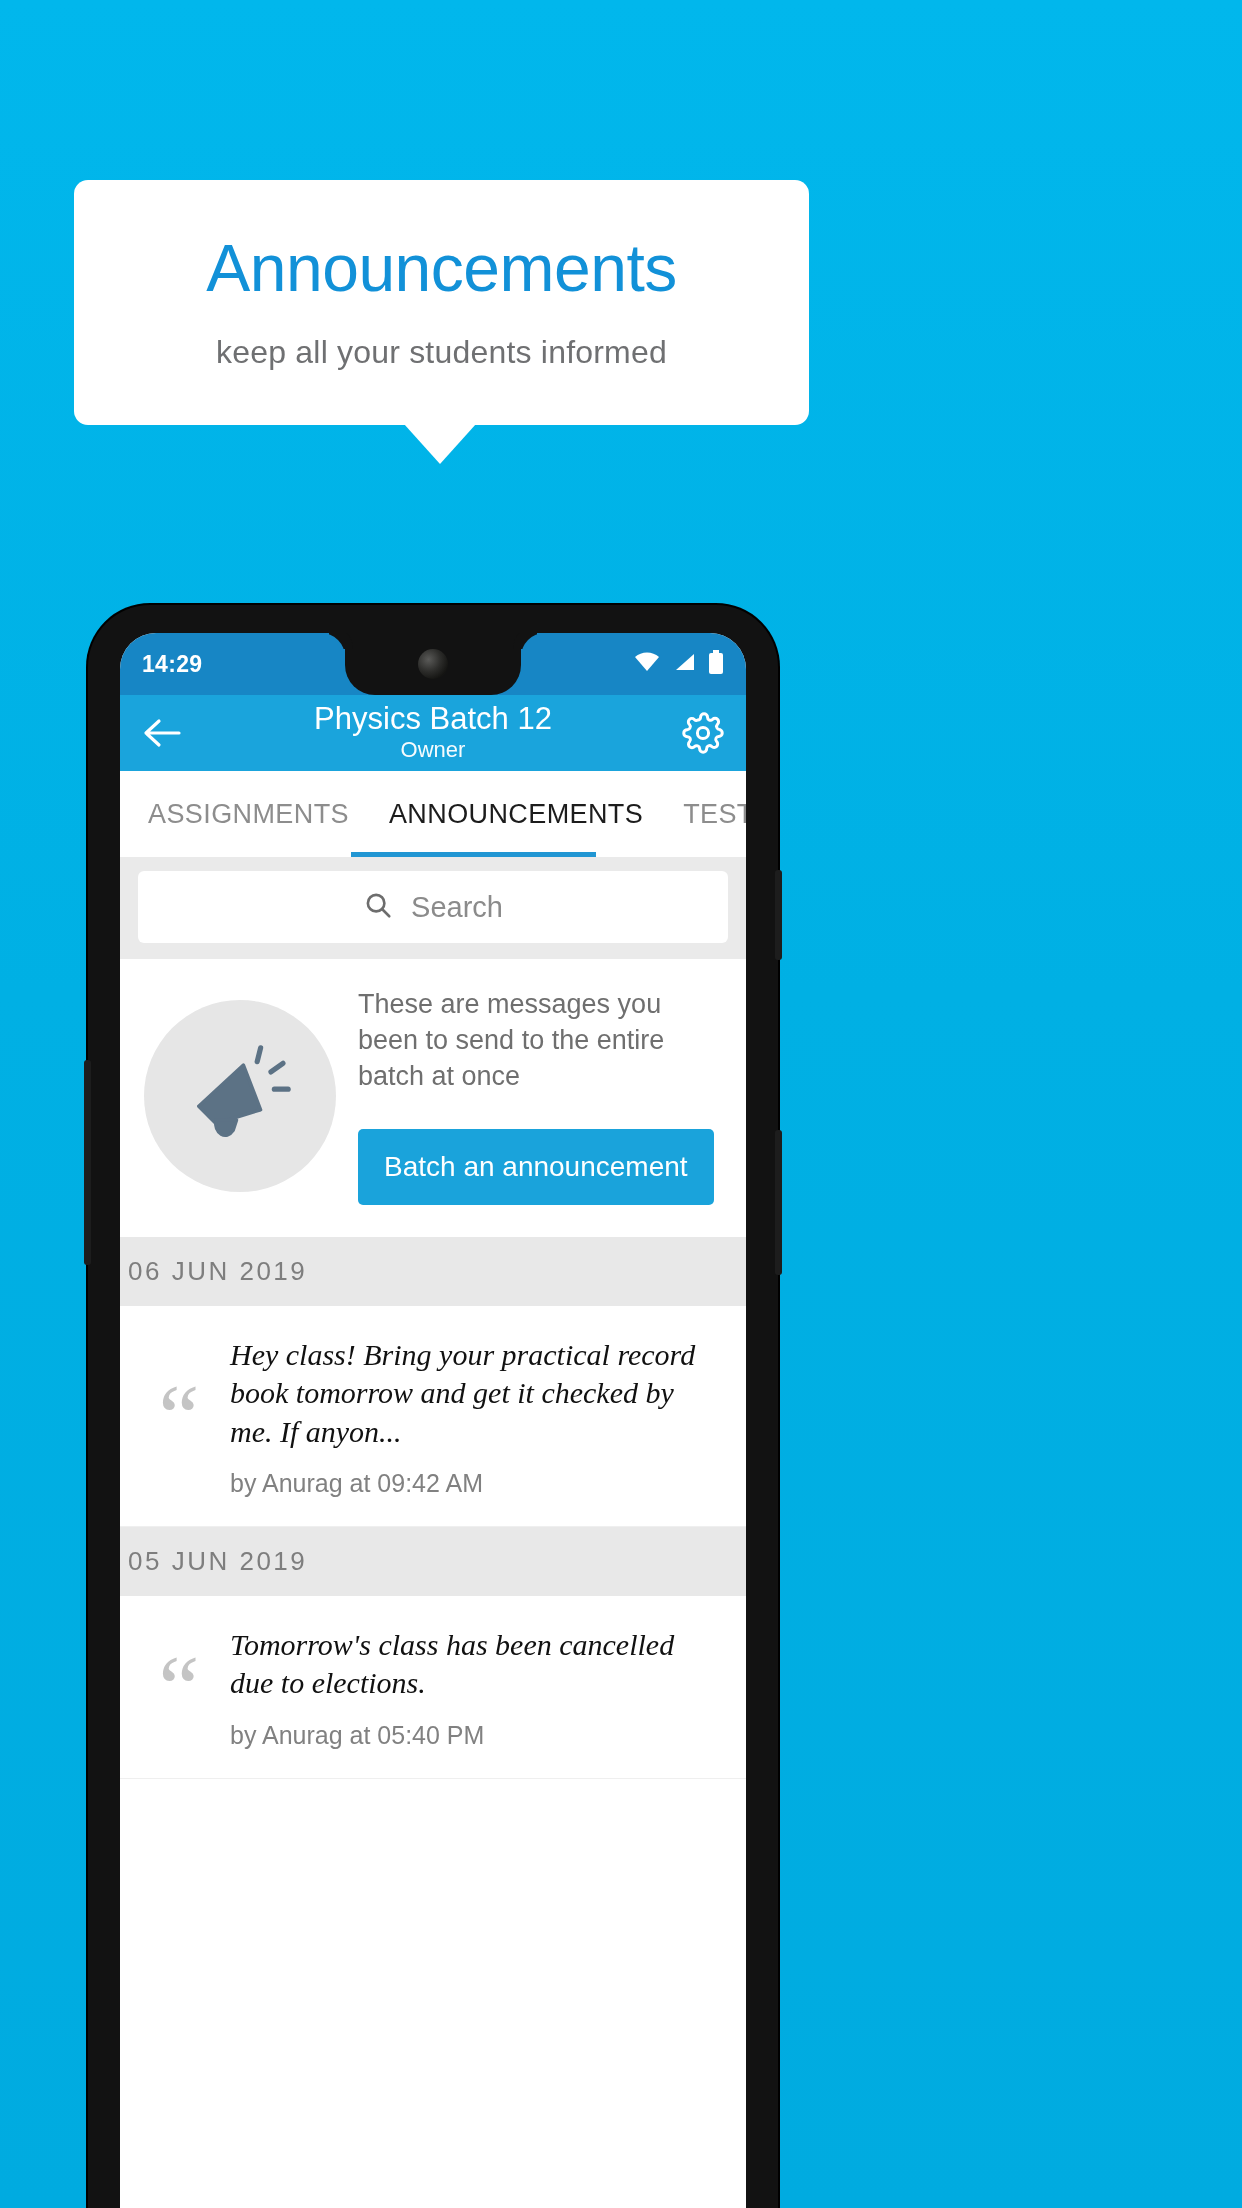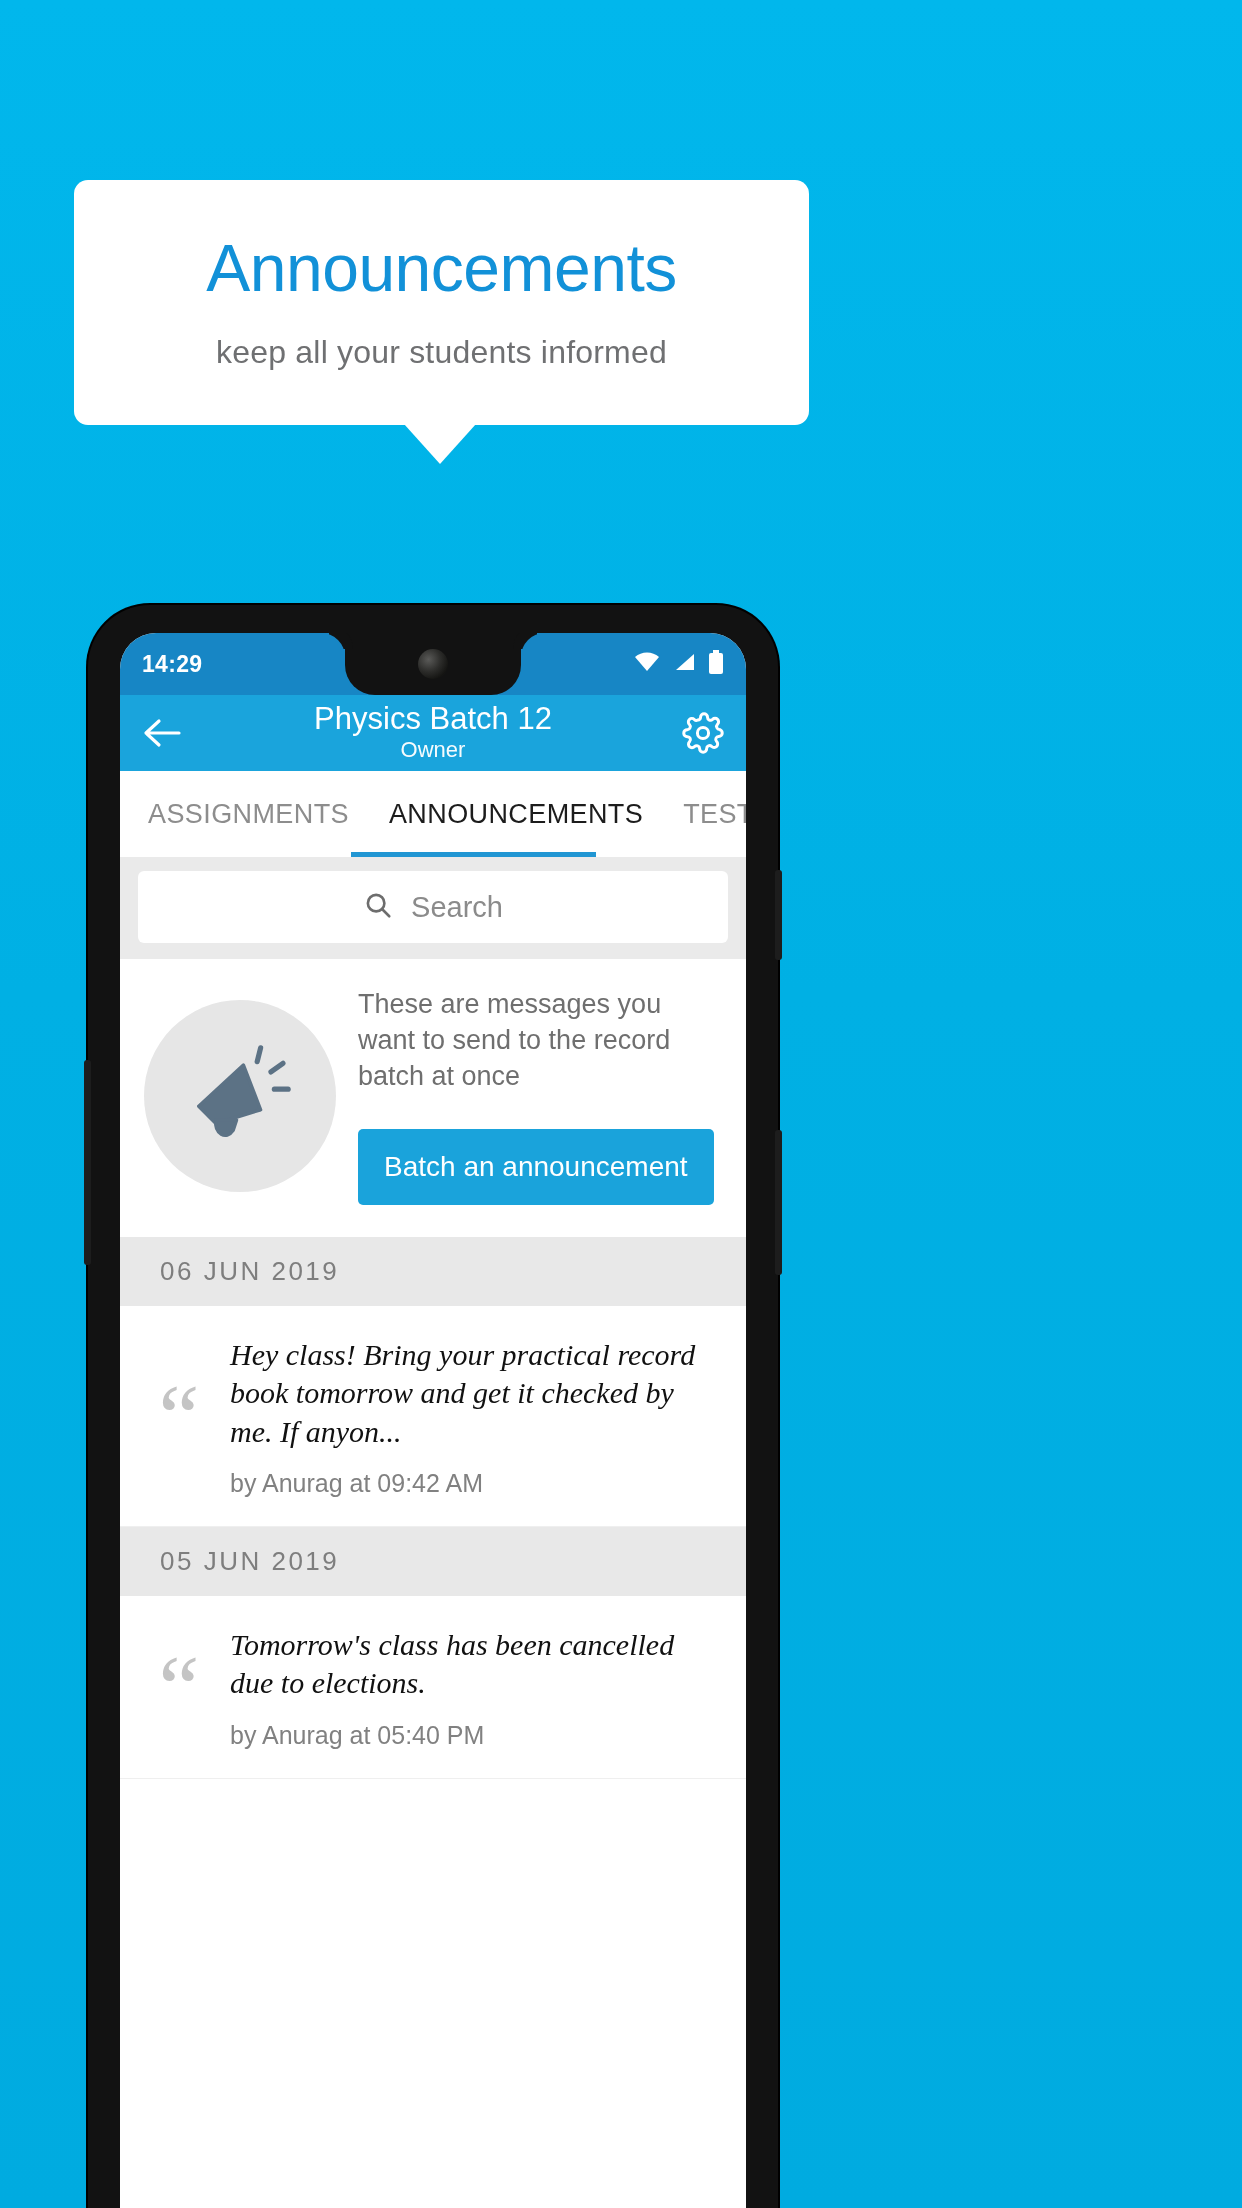--- a/index.html
+++ b/index.html
@@ -252,21 +252,21 @@
     padding: 22px 26px;
     border: none;
     border-radius: 5px;
     font-family: inherit;
     cursor: pointer;
   }
 
   
   .date-header {
     background: #e8e8e8;
-    padding: 19px 40px;
+    padding: 19px 8px;
     font-size: 26px;
     color: #7e7e7e;
     letter-spacing: 2.5px;
   }
   .ann-item {
     background: #ffffff;
     display: flex;
     padding: 30px 24px 28px 24px;
     gap: 16px;
     border-bottom: 1px solid #efefef;
@@ -382,21 +382,21 @@
           <g fill="#5c7285" stroke="#5c7285" stroke-linecap="round">
             <path d="M8 38 L34 14 L44 40 L18 48 Z" stroke-width="2" stroke-linejoin="round"></path>
             <path d="M18 46 C17 54, 24 58, 28 52 L30 46 Z" stroke-width="2" stroke-linejoin="round"></path>
             <path d="M42 12 L44 4" stroke-width="3" fill="none"></path>
             <path d="M50 18 L57 13" stroke-width="3" fill="none"></path>
             <path d="M52 28 L60 28" stroke-width="3" fill="none"></path>
           </g>
         </svg>
       </div>
       <div class="promo-right">
-        <div class="promo-text">These are messages you want to send to the record batch at once</div>
+        <div class="promo-text">These are messages you been to send to the entire batch at once</div>
         <button class="promo-btn">Batch an announcement</button>
       </div>
     </div>
 
     <div class="date-header">06  JUN  2019</div>
     <div class="ann-item">
       <div class="quote-mark">“</div>
       <div class="ann-body">
         <div class="ann-text">Hey class! Bring your practical record book tomorrow and get it checked by me. If anyon...</div>
         <div class="ann-meta">by Anurag at 09:42 AM</div>

